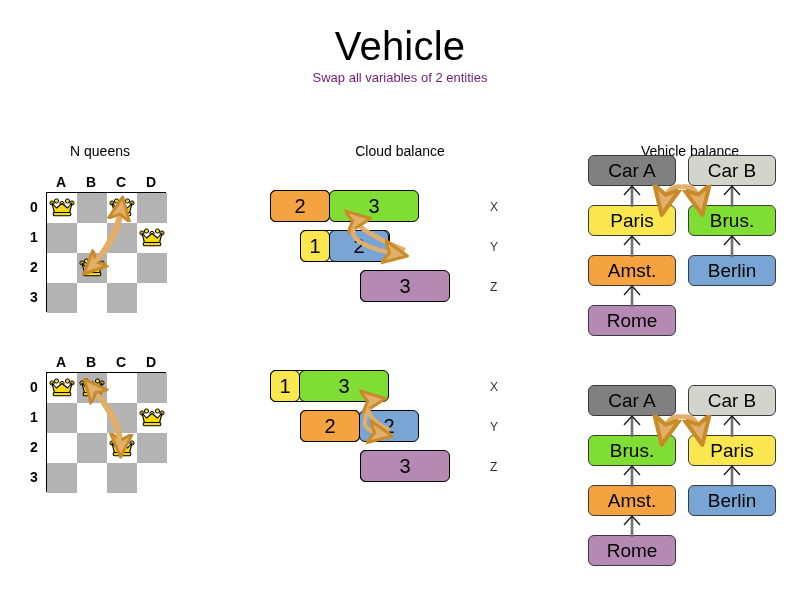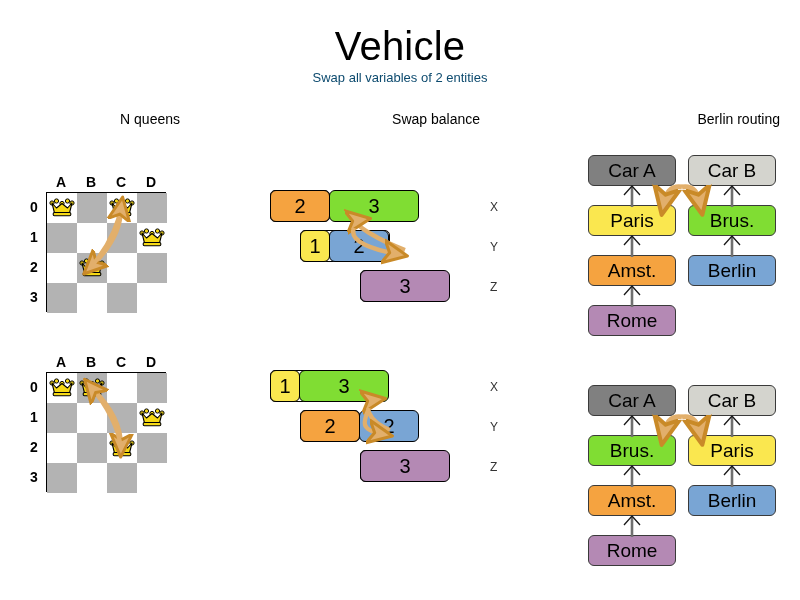--- a/index.html
+++ b/index.html
@@ -15,26 +15,26 @@
   .root { position:absolute; inset:0; }
 
   
   .title {
     position:absolute; top:24px; left:0; width:800px;
     text-align:center; font-size:40px; font-weight:400; letter-spacing:0.2px;
     color:#000;
   }
   .subtitle {
     position:absolute; top:70px; left:0; width:800px;
-    text-align:center; font-size:13px; color:#0c4a6e;
+    text-align:center; font-size:13px; color:#701a75;
   }
 
   
   .col-head {
-    position:absolute; text-align:right; font-size:14px; color:#000; line-height:19px;
+    position:absolute; text-align:center; font-size:14px; color:#000; line-height:19px;margin-top:32px;
   }
   .col-head.nq { left:20px; top:110px; width:160px; }
   .col-head.cb { left:320px; top:110px; width:160px; }
   .col-head.vr { left:600px; top:110px; width:180px; }
 
   
   .board-wrap { position:absolute; }
   .board {
     position:absolute; left:18px; top:14px;
     width:120px; height:120px;
@@ -88,23 +88,23 @@
 </style>
 </head>
 <body>
 
 <div class="root">
 
   <div class="title">Vehicle</div>
   <div class="subtitle">Swap all variables of 2 entities</div>
 
   <div class="col-head nq">N queens</div>
-  <div class="col-head cb">Swap balance</div>
+  <div class="col-head cb">Cloud balance</div>
   <div class="col-head vr">
-    <div>Berlin routing</div>
+    <div>Vehicle balance</div>
   </div>
 
   <div class="board-wrap" id="nq-before" style="left:28px; top:178px; width:170px; height:150px;">
       <div class="file-lbl" style="left: 18px;">A</div>
       <div class="file-lbl" style="left: 48px;">B</div>
       <div class="file-lbl" style="left: 78px;">C</div>
       <div class="file-lbl" style="left: 108px;">D</div>
       <div class="rank-lbl" style="top: 21px;">0</div>
       <div class="rank-lbl" style="top: 51px;">1</div>
       <div class="rank-lbl" style="top: 81px;">2</div>

